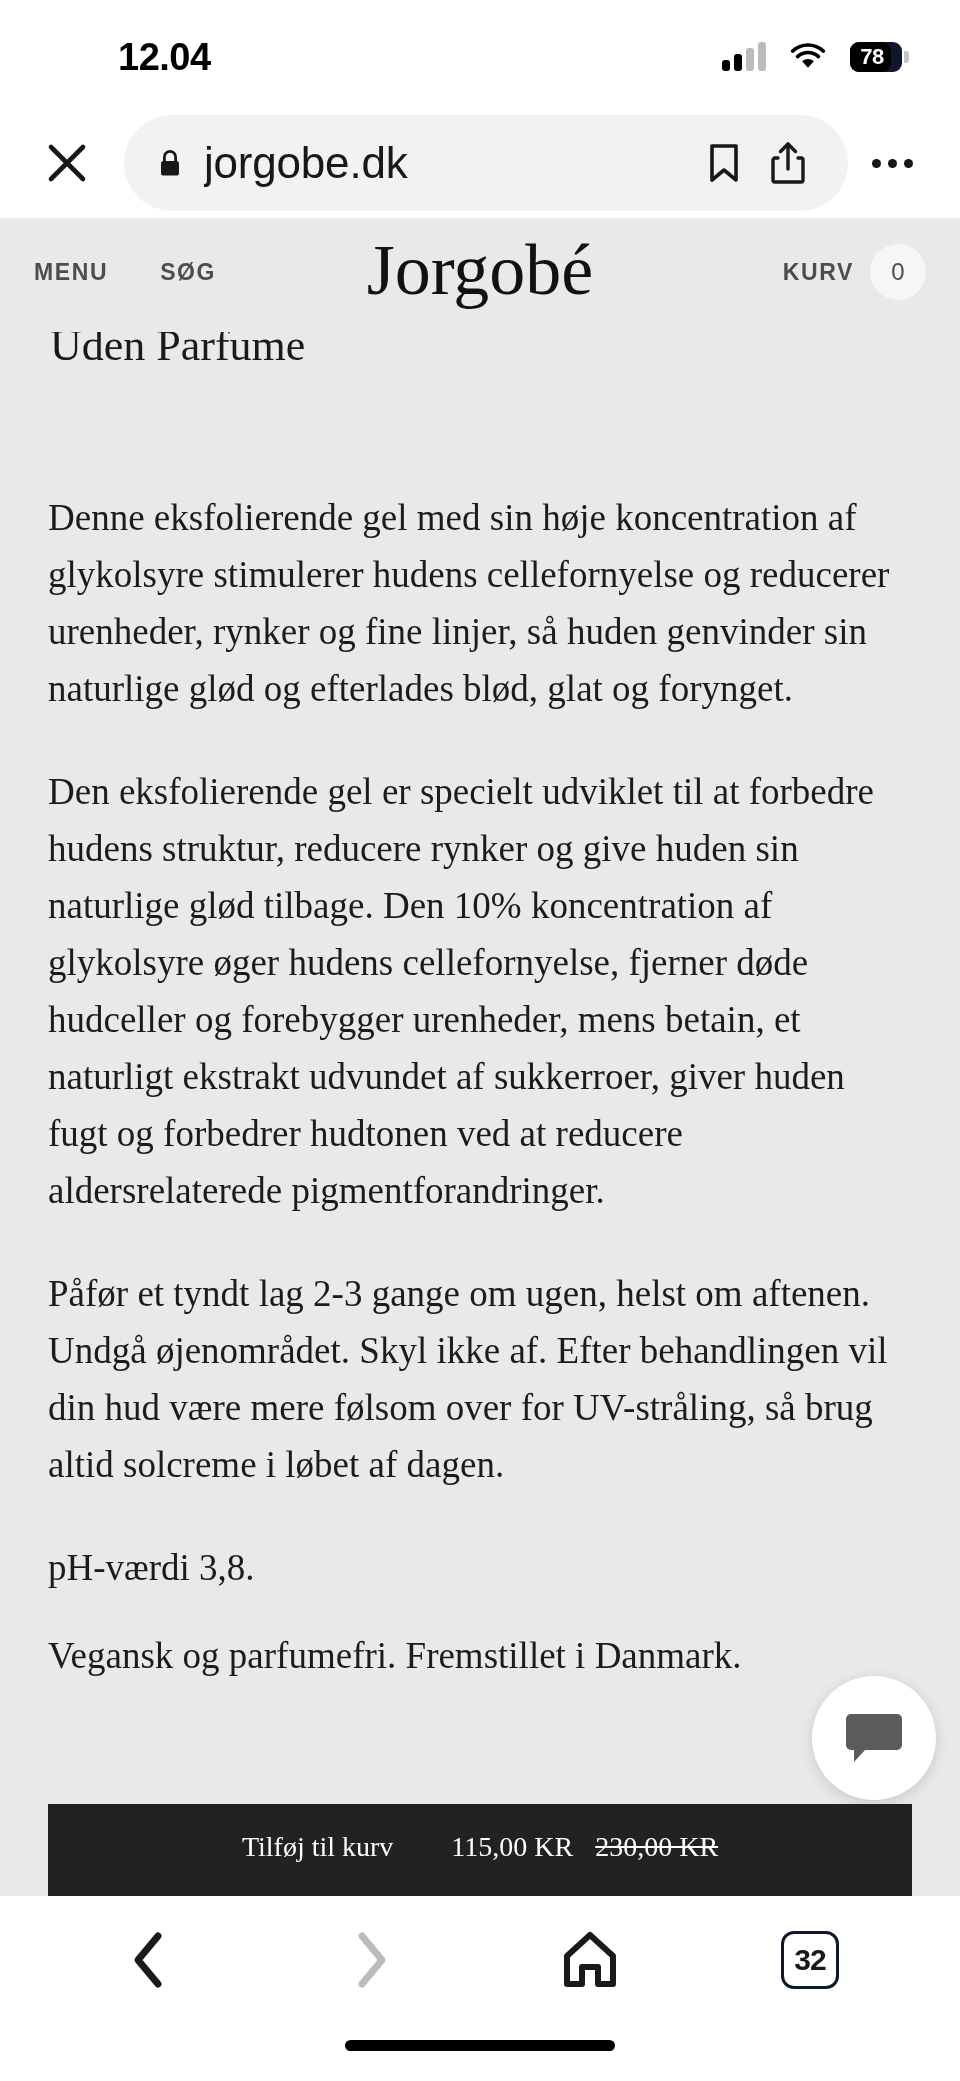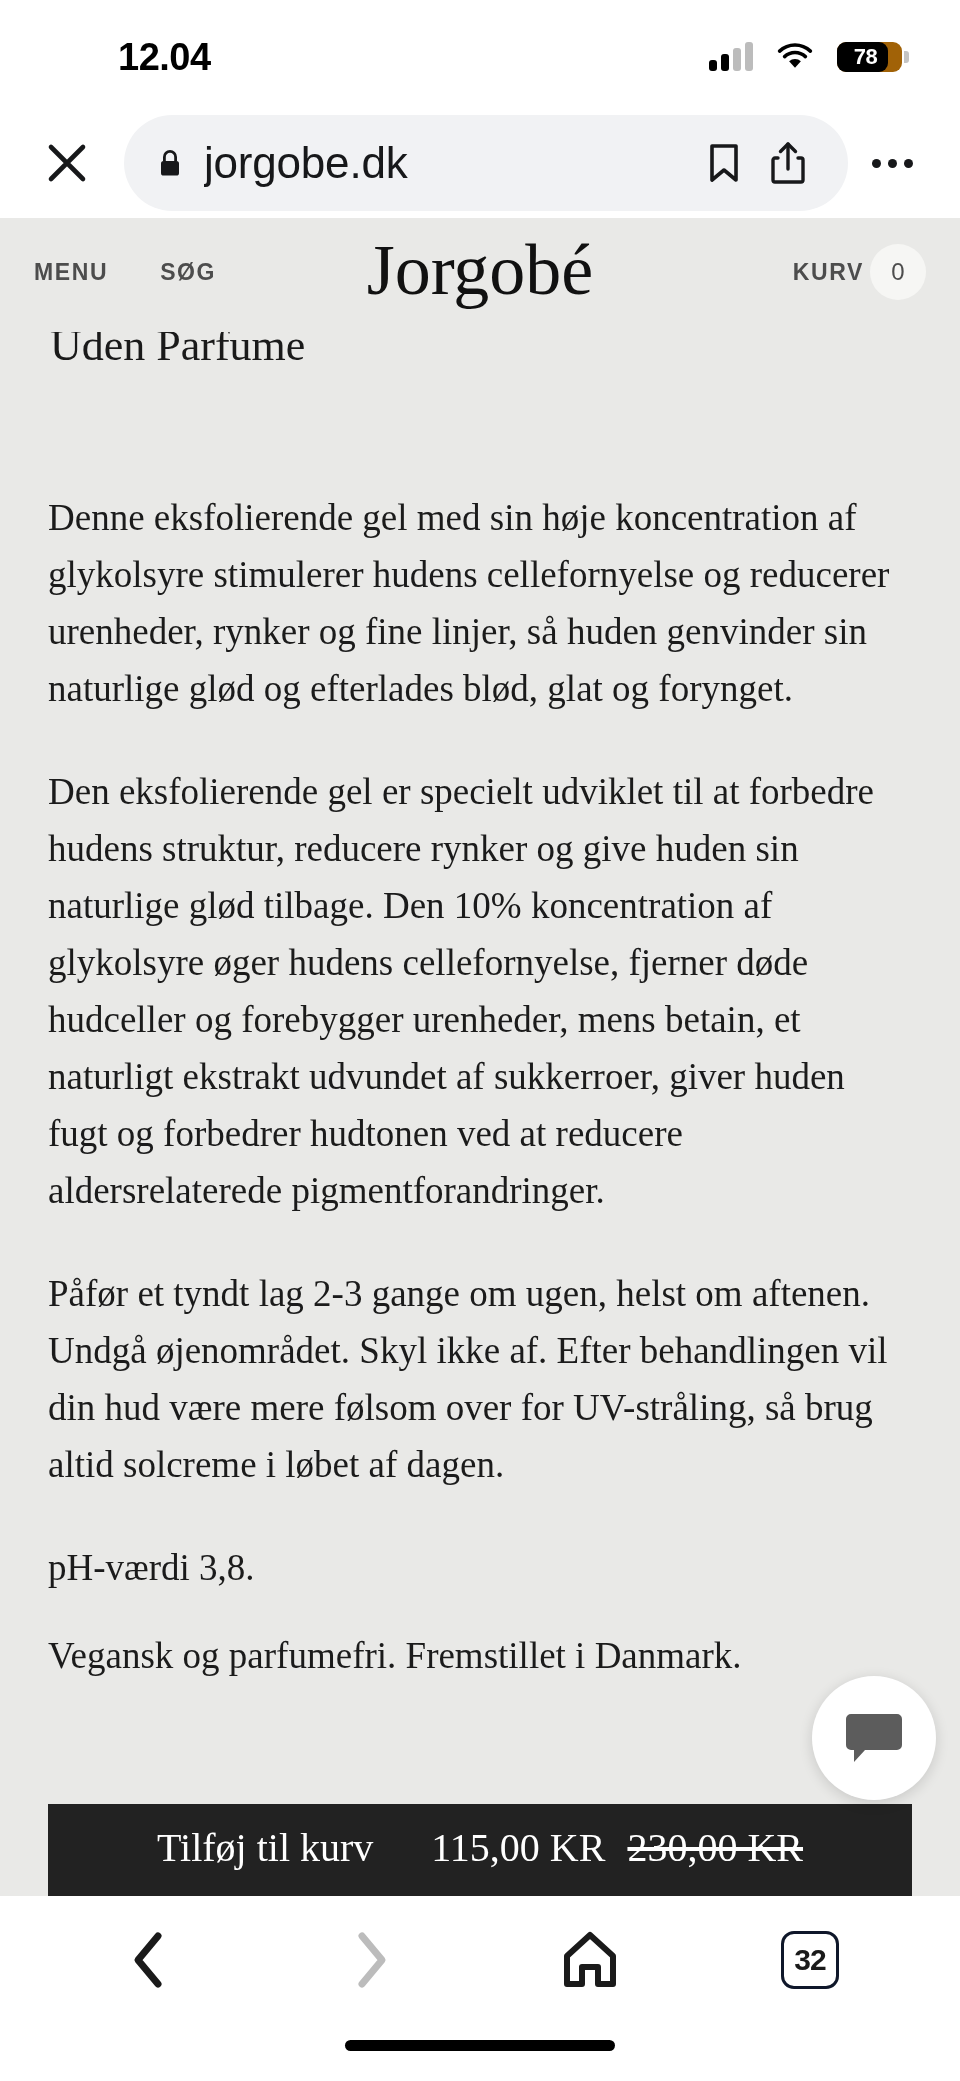--- a/index.html
+++ b/index.html
@@ -60,24 +60,24 @@
   }
   .signal-bars i:nth-child(1) { height: 11px; }
   .signal-bars i:nth-child(2) { height: 17px; }
   .signal-bars i:nth-child(3) { height: 23px; background: #bcbcbc; }
   .signal-bars i:nth-child(4) { height: 29px; background: #bcbcbc; }
 
   .wifi-icon { width: 36px; height: 28px; display: block; }
 
   .battery {
     position: relative;
-    width: 65px;
+    width: 52px;
     height: 30px;
     border-radius: 9px;
-    background: #a16207;
+    background: #0f172a;
     display: flex;
     align-items: center;
   }
   .battery::after {
     content: "";
     position: absolute;
     right: -7px;
     top: 9px;
     width: 5px;
     height: 12px;
@@ -208,21 +208,21 @@
     color: #111111;
     letter-spacing: 0px;
     pointer-events: none;
     line-height: 1;
     top: 16px;
   }
   .cart-area {
     margin-left: auto;
     display: flex;
     align-items: center;
-    gap: 6px;
+    gap: 16px;
     position: relative;
     z-index: 6;
   }
   .cart-label {
     font-size: 23px;
     letter-spacing: 1.6px;
     color: #4d4d4d;
     font-weight: 600;
   }
   .cart-badge {
@@ -274,21 +274,21 @@
     right: 48px;
     bottom: 0;
     height: 92px;
     background: #222222;
     display: flex;
     align-items: center;
     justify-content: center;
     gap: 58px;
     font-family: "Liberation Serif", serif;
     color: #ffffff;
-    font-size: 40px;
+    font-size: 28px;
     padding-bottom: 6px;
     z-index: 3;
   }
   .cart-bar .price-old {
     text-decoration: line-through;
   }
   .cart-prices {
     display: flex;
     align-items: center;
     gap: 22px;

